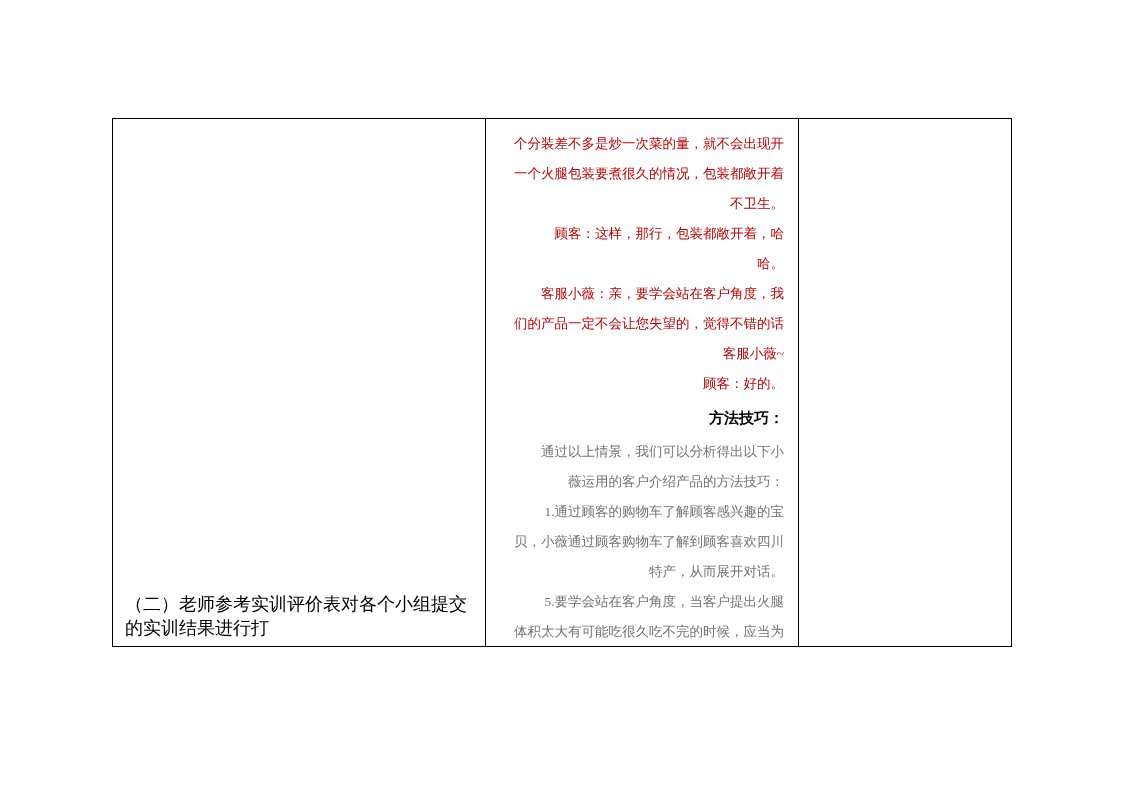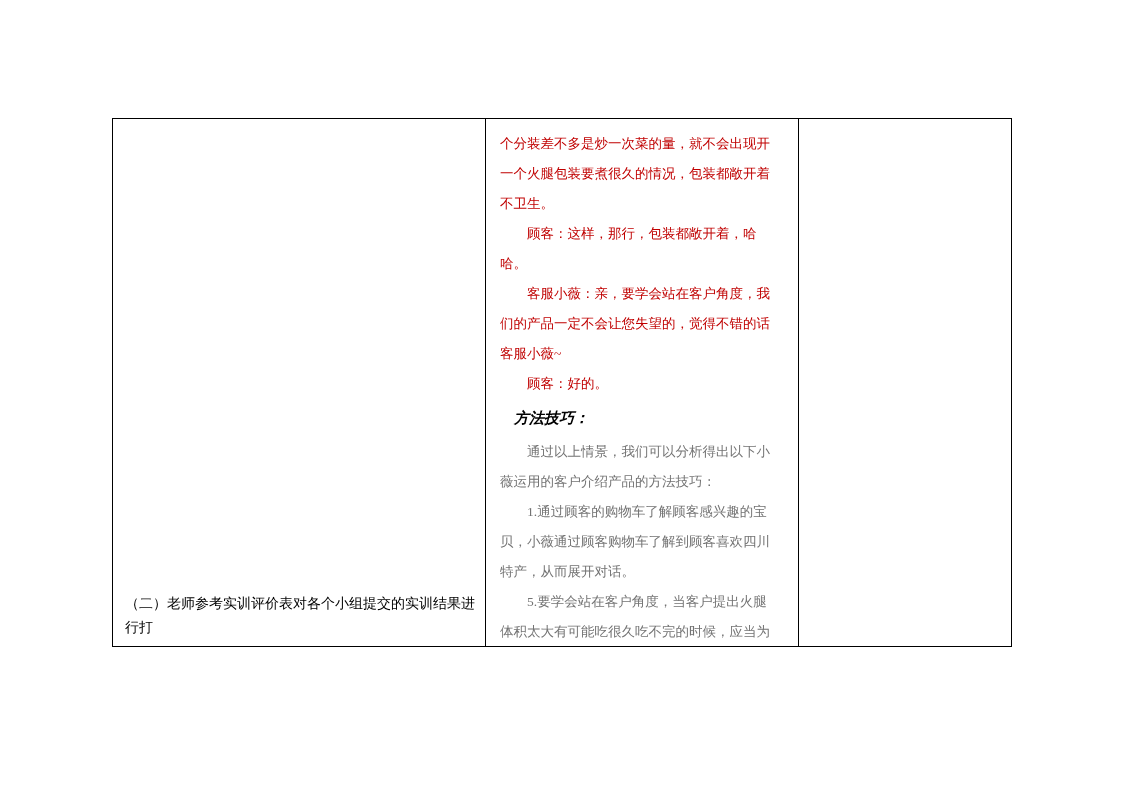--- a/index.html
+++ b/index.html
@@ -37,20 +37,21 @@
   .col-right  { width: 212px; }
 
   .cell-inner {
     padding: 8px 12px 10px 12px;
     height: 527px;
     box-sizing: border-box;
     position: relative;
   }
   .cell-inner.mid {
     padding: 10px 14px 6px 14px;
+    text-align: right;
   }
 
   p {
     margin: 0;
     font-size: 13.5px;
     line-height: 30px;
     color: #737373;
   }
   p.red {
     color: #c00000;
@@ -59,28 +60,27 @@
     text-indent: 27px;
   }
   .heading {
     font-family: "Liberation Sans", "DejaVu Sans", sans-serif;
     font-weight: bold;
     font-size: 15px;
     line-height: 38px;
     color: #000000;
     text-indent: 14px;
     margin: 0;
-    font-style: italic;
   }
   .left-bottom-text {
     position: absolute;
     left: 12px;
     right: 8px;
     bottom: 6px;
-    font-size: 14px;
+    font-size: 18px;
     line-height: 24px;
     color: #000000;
     margin: 0;
   }
 </style>
 </head>
 <body>
 
 <div class="page">
   <table class="doc-table">

